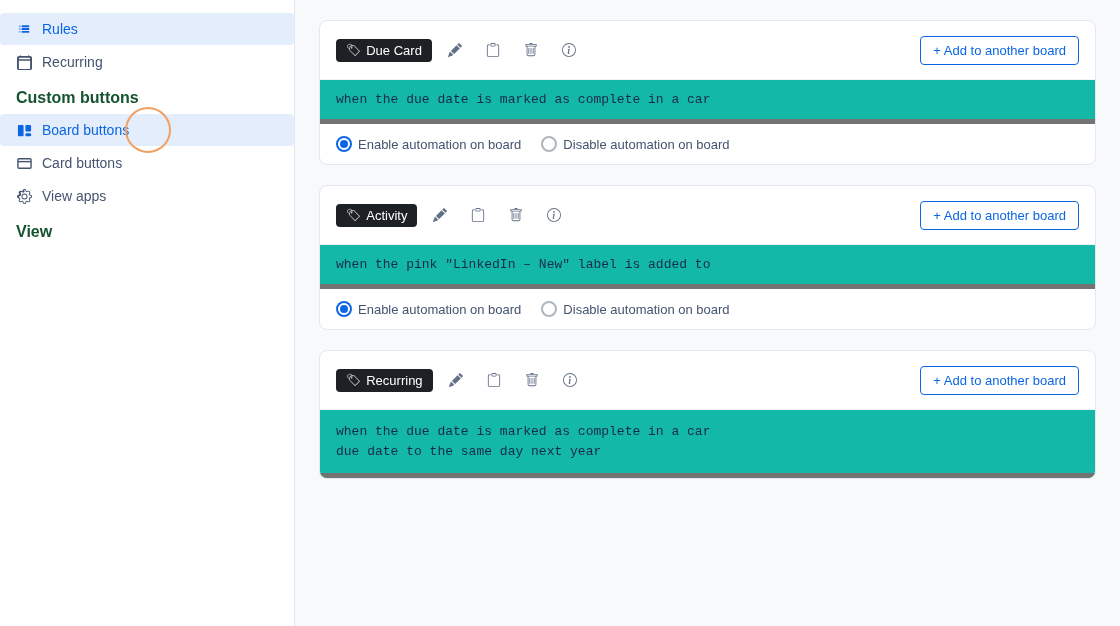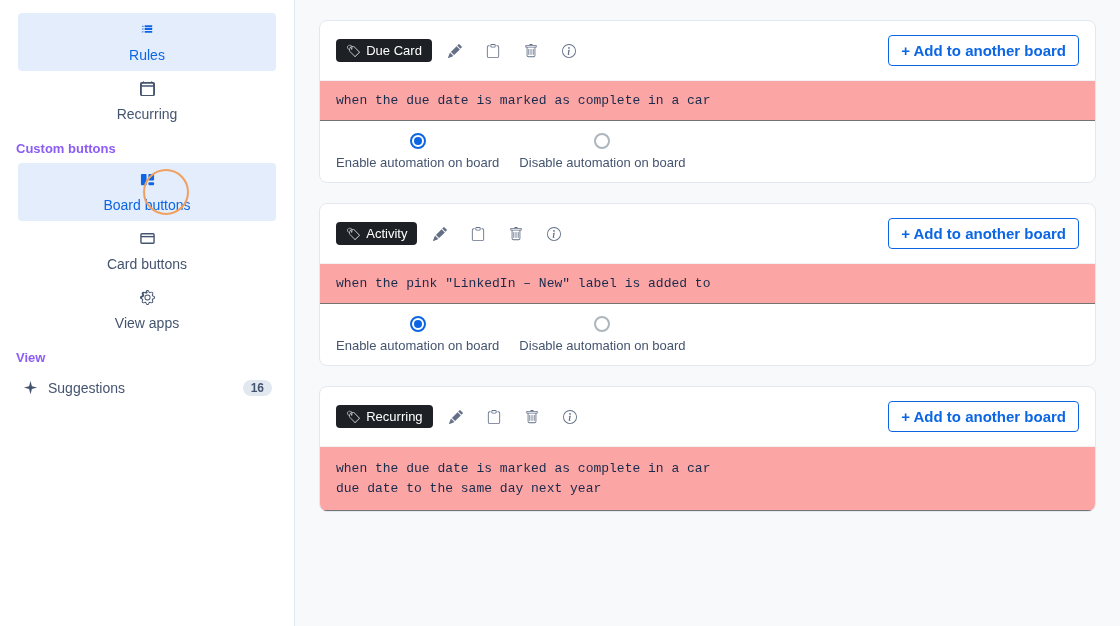--- a/index.html
+++ b/index.html
@@ -16,37 +16,36 @@
     .sidebar {
       width: 295px;
       min-width: 295px;
       background: #fff;
       border-right: 1px solid #e2e8f0;
       padding: 12px 0;
       overflow-y: auto;
     }
 
     .sidebar-section-label {
-      font-size: 13px;
+      font-size: 16px;
       font-weight: 600;
-      color: #8b5cf6;
+      color: #14532d;
       padding: 10px 16px 6px 16px;
     }
 
     .sidebar-item {
       display: flex;
       align-items: center;
       gap: 10px;
       padding: 8px 16px;
       font-size: 14px;
       color: #44546f;
       cursor: pointer;
       border-radius: 4px;
-      margin: 1px 18px;
-      flex-direction: column;
+      margin: 1px 0;
     }
 
     .sidebar-item.active {
       background: #e4edfb;
       color: #0c66e4;
       font-weight: 500;
     }
 
     .sidebar-item .icon {
       width: 16px;
@@ -152,54 +151,53 @@
     }
 
     .add-board-btn {
       display: flex;
       align-items: center;
       gap: 6px;
       padding: 6px 12px;
       border: 1px solid #0c66e4;
       border-radius: 4px;
       color: #0c66e4;
-      font-size: 15px;
-      font-weight: 700;
+      font-size: 13px;
+      font-weight: 400;
       cursor: pointer;
       background: #fff;
       margin-left: auto;
     }
 
     .automation-description {
       padding: 12px 16px;
       font-family: 'Courier New', Courier, monospace;
       font-size: 13px;
       color: #172b4d;
-      background: #fca5a5;
-      border-bottom: 1px solid #737373;
+      background: #14b8a6;
+      border-bottom: 5px solid #737373;
       white-space: nowrap;
       overflow: hidden;
       text-overflow: ellipsis;
     }
 
     .automation-footer {
       display: flex;
       align-items: center;
       gap: 20px;
       padding: 12px 16px;
     }
 
     .radio-group {
       display: flex;
       align-items: center;
       gap: 6px;
       font-size: 13px;
       color: #44546f;
       cursor: pointer;
-      flex-direction: column;
     }
 
     .radio-btn {
       width: 16px;
       height: 16px;
       border-radius: 50%;
       border: 2px solid #0c66e4;
       display: flex;
       align-items: center;
       justify-content: center;
@@ -279,31 +277,20 @@
       <svg class="svg-icon" viewBox="0 0 16 16" fill="currentColor">
         <path d="M8 4.754a3.246 3.246 0 100 6.492 3.246 3.246 0 000-6.492zM5.754 8a2.246 2.246 0 114.492 0 2.246 2.246 0 01-4.492 0z"></path>
         <path d="M9.796 1.343c-.527-1.79-3.065-1.79-3.592 0l-.094.319a.873.873 0 01-1.255.52l-.292-.16c-1.64-.892-3.433.902-2.54 2.541l.159.292a.873.873 0 01-.52 1.255l-.319.094c-1.79.527-1.79 3.065 0 3.592l.319.094a.873.873 0 01.52 1.255l-.16.292c-.892 1.64.901 3.434 2.541 2.54l.292-.159a.873.873 0 011.255.52l.094.319c.527 1.79 3.065 1.79 3.592 0l.094-.319a.873.873 0 011.255-.52l.292.16c1.64.893 3.434-.902 2.54-2.541l-.159-.292a.873.873 0 01.52-1.255l.319-.094c1.79-.527 1.79-3.065 0-3.592l-.319-.094a.873.873 0 01-.52-1.255l.16-.292c.893-1.64-.902-3.433-2.541-2.54l-.292.159a.873.873 0 01-1.255-.52l-.094-.319zm-2.633.283c.246-.835 1.428-.835 1.674 0l.094.319a1.873 1.873 0 002.693 1.115l.291-.16c.764-.415 1.6.42 1.184 1.185l-.159.292a1.873 1.873 0 001.116 2.692l.318.094c.835.246.835 1.428 0 1.674l-.319.094a1.873 1.873 0 00-1.115 2.693l.16.291c.415.764-.42 1.6-1.185 1.184l-.291-.159a1.873 1.873 0 00-2.693 1.116l-.094.318c-.246.835-1.428.835-1.674 0l-.094-.319a1.873 1.873 0 00-2.692-1.115l-.292.16c-.764.415-1.6-.42-1.184-1.185l.159-.291A1.873 1.873 0 003.06 9.377l-.319-.094c-.835-.246-.835-1.428 0-1.674l.319-.094A1.873 1.873 0 004.175 4.82l-.16-.292c-.415-.764.42-1.6 1.185-1.184l.292.159a1.873 1.873 0 002.692-1.115l.094-.319z"></path>
       </svg>
     </span>
     <span>View apps</span>
   </div>
 
   <div class="sidebar-section-label">View</div>
 
-  <div class="sidebar-item-with-badge">
-    <div style="display:flex;align-items:center;gap:10px;">
-      <span class="icon" style="width:16px;height:16px;display:flex;align-items:center;justify-content:center;color:#44546f;">
-        <svg class="svg-icon" viewBox="0 0 16 16" fill="currentColor">
-          <path d="M8 0l1.5 5.5L15 7l-5.5 1.5L8 14l-1.5-5.5L1 7l5.5-1.5z"></path>
-        </svg>
-      </span>
-      <span>Suggestions</span>
-    </div>
-    <span class="badge">16</span>
-  </div>
 
 
 </nav>
 
 <main class="main">
 
   <div class="automation-card">
     <div class="automation-header">
       <div class="tag-badge">
         <span class="tag-icon">🏷</span>

